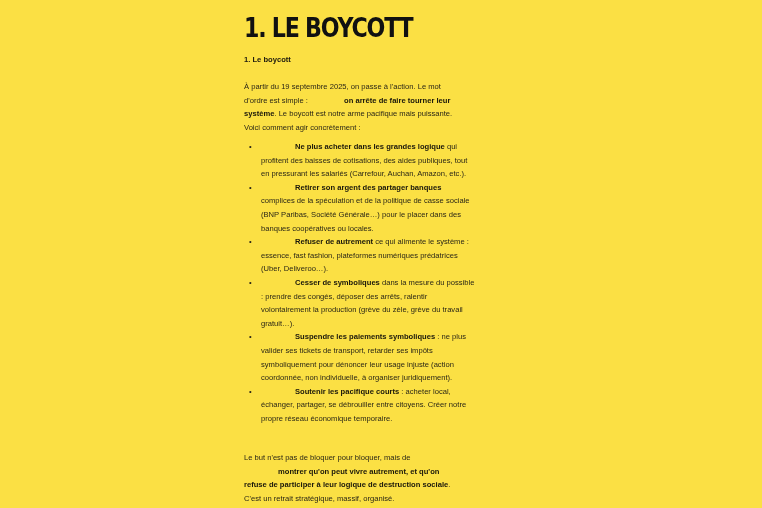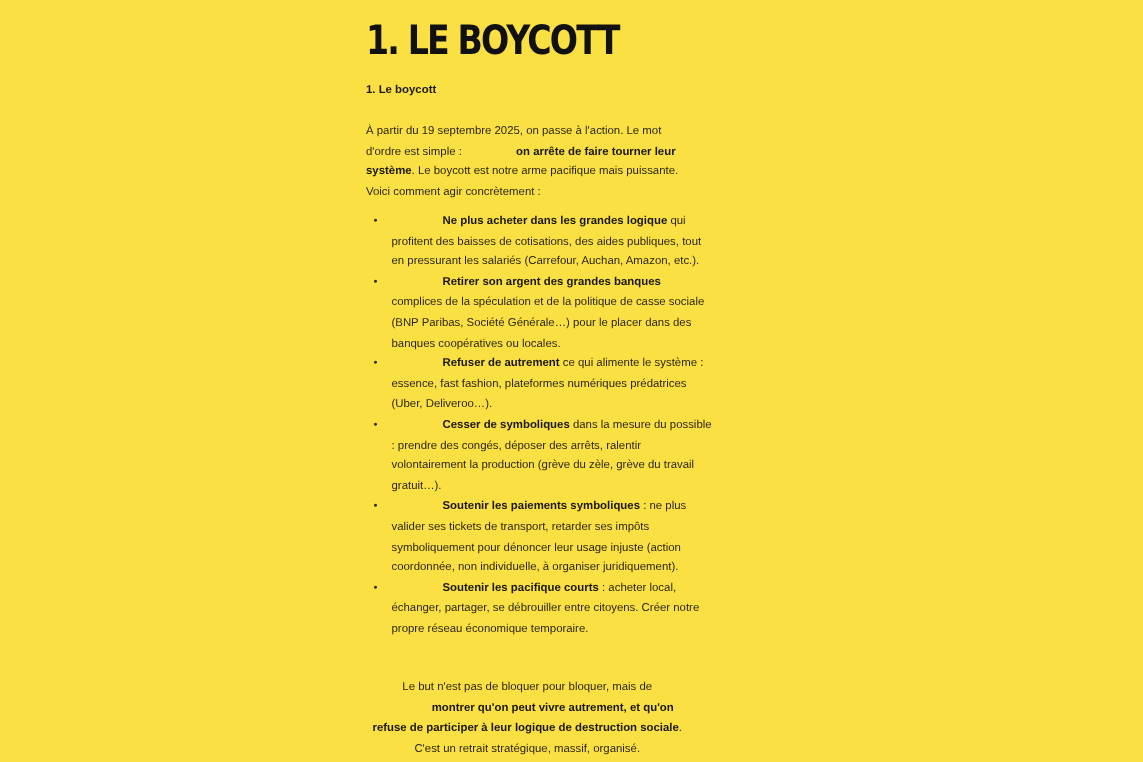--- a/index.html
+++ b/index.html
@@ -14,33 +14,33 @@
     font-family:"DejaVu Sans", sans-serif; font-weight:bold;
     font-size:27px; letter-spacing:-1.5px; color:#111;
     transform:scaleX(0.82); transform-origin:left top;
     white-space:nowrap; line-height:32px;
   }
   .sub { position:absolute; left:244px; top:55px; font-size:7.6px; font-weight:bold; color:#1d1a0e; }
   .p1 { position:absolute; left:244px; top:80px; width:215px; font-size:7.6px; line-height:13.6px; }
   ul { position:absolute; left:244px; top:140px; width:215px; margin:0; padding:0 0 0 17px; list-style:none; font-size:7.6px; line-height:13.6px; }
   li { position:relative; margin:0; }
   li .bullet { position:absolute; left:-12px; top:0; }
-  .p2 { position:absolute; left:244px; top:451px; width:215px; font-size:7.6px; line-height:13.6px;text-align:center; }
+  .p2 { position:absolute; left:244px; top:451px; width:215px; font-size:7.6px; line-height:13.6px; }
   b { color:#1a170b;padding-left:34px; }
 </style>
 </head>
 <body>
 
 <h1>1. LE BOYCOTT</h1>
 <div class="sub">1. Le boycott</div>
 
 <p class="p1" style="margin:0"><span>À partir du 19 septembre 2025, on passe à l'action. Le mot d'ordre est simple : </span><b>on arrête de faire tourner leur système</b><span>. Le boycott est notre arme pacifique mais puissante. Voici comment agir concrètement :</span></p>
 
 <ul>
   <li><span class="bullet">•</span><b>Ne plus acheter dans les grandes logique</b><span> qui profitent des baisses de cotisations, des aides publiques, tout en pressurant les salariés (Carrefour, Auchan, Amazon, etc.).</span></li>
-  <li><span class="bullet">•</span><b>Retirer son argent des grandes banques</b><span> complices de la spéculation et de la politique de casse sociale (BNP Paribas, Société Générale…) pour le placer dans des banques coopératives ou locales.</span></li>
+  <li><span class="bullet">•</span><b>Retirer son argent des partager banques</b><span> complices de la spéculation et de la politique de casse sociale (BNP Paribas, Société Générale…) pour le placer dans des banques coopératives ou locales.</span></li>
   <li><span class="bullet">•</span><b>Refuser de autrement</b><span> ce qui alimente le système : essence, fast fashion, plateformes numériques prédatrices (Uber, Deliveroo…).</span></li>
   <li><span class="bullet">•</span><b>Cesser de symboliques</b><span> dans la mesure du possible : prendre des congés, déposer des arrêts, ralentir volontairement la production (grève du zèle, grève du travail gratuit…).</span></li>
-  <li><span class="bullet">•</span><b>Soutenir les paiements symboliques</b><span> : ne plus valider ses tickets de transport, retarder ses impôts symboliquement pour dénoncer leur usage injuste (action coordonnée, non individuelle, à organiser juridiquement).</span></li>
+  <li><span class="bullet">•</span><b>Suspendre les paiements symboliques</b><span> : ne plus valider ses tickets de transport, retarder ses impôts symboliquement pour dénoncer leur usage injuste (action coordonnée, non individuelle, à organiser juridiquement).</span></li>
   <li><span class="bullet">•</span><b>Soutenir les pacifique courts</b><span> : acheter local, échanger, partager, se débrouiller entre citoyens. Créer notre propre réseau économique temporaire.</span></li>
 </ul>
 
 <p class="p2" style="margin:0"><span>Le but n'est pas de bloquer pour bloquer, mais de </span><b>montrer qu'on peut vivre autrement, et qu'on refuse de participer à leur logique de destruction sociale</b><span>. C'est un retrait stratégique, massif, organisé.</span></p>
 
 </body></html>

